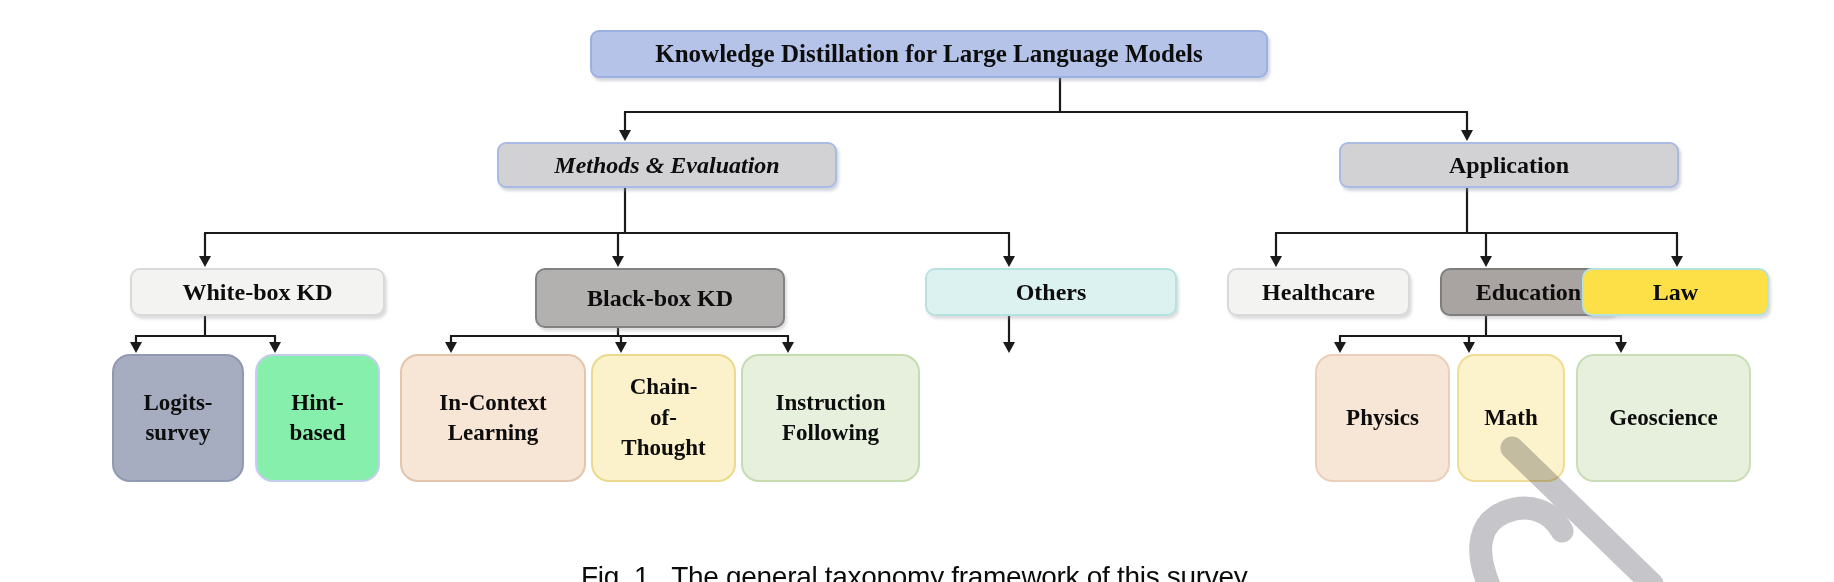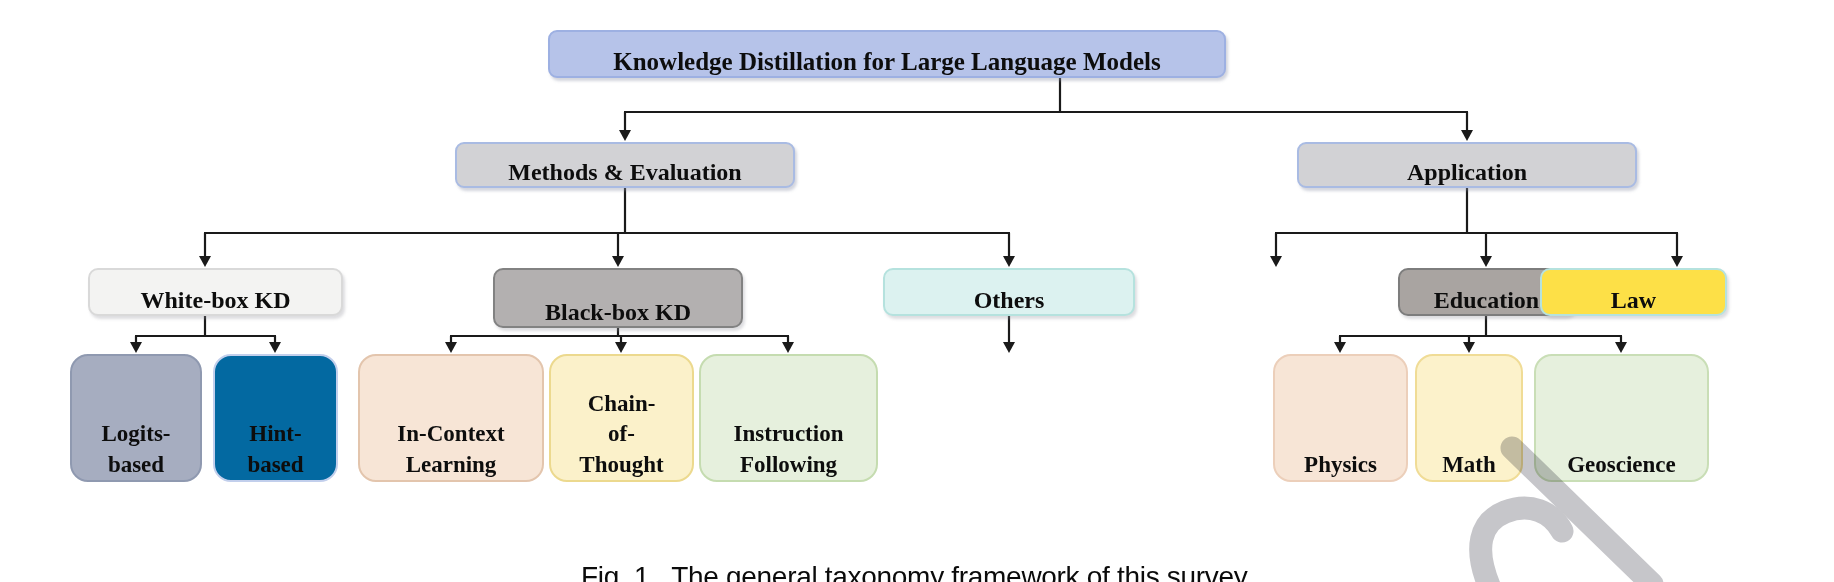--- a/index.html
+++ b/index.html
@@ -6,28 +6,29 @@
   #canvas{
     position:relative;
     width:1834px;height:582px;
     background:#ffffff;
     overflow:hidden;
     font-family:"Liberation Serif", serif;
   }
   svg.overlay{position:absolute;left:0;top:0;pointer-events:none;}
   .node{
     position:absolute;
-    display:flex;align-items:flex-end;justify-content:center;
+    display:flex;align-items:center;justify-content:center;
     border:2px solid transparent;
     border-radius:9px;
     font-weight:bold;color:#0d0d0d;
     text-align:center;
     white-space:pre-line;
     box-sizing:border-box;
     z-index:2;
+    margin-left:42px;
   }
   .lvl1{font-size:25px;box-shadow:2px 3px 3px rgba(140,145,165,.38);}
   .lvl2{font-size:24px;box-shadow:2px 3px 3px rgba(140,145,165,.38);}
   .lvl3{font-size:24px;box-shadow:2px 3px 3px rgba(150,150,160,.32);border-radius:10px;}
   .lvl4{font-size:23px;line-height:1.32;border-radius:18px;}
   .caption{
     position:absolute;left:0;top:534px;width:100%;
     text-align:center;
     font-family:"Liberation Sans", sans-serif;
     font-size:28px;color:#0b0b0b;
@@ -93,55 +94,58 @@
       <polygon points="1334,342 1346,342 1340,353"></polygon>
       <polygon points="1463,342 1475,342 1469,353"></polygon>
       <polygon points="1615,342 1627,342 1621,353"></polygon>
     </g>
   </svg>
 
   <div class="node lvl1" style="left: 548px; top: 30px; width: 678px; height: 48px; background-color: rgb(182, 195, 233); border-color: rgb(157, 176, 226);">
     <span class="lbl">Knowledge Distillation for Large Language Models</span>
   </div>
 
-  <div class="node lvl2" style="left: 455px; top: 142px; width: 340px; height: 46px; background-color: rgb(210, 210, 213); border-color: rgb(169, 187, 227);">
+  <div class="node lvl2" style="left: 455px; top: 142px; width: 340px; height: 46px; background-color: rgb(210, 210, 213); border-color: rgb(169, 187, 227); font-style: italic;">
     <span class="lbl">Methods &amp; Evaluation</span>
   </div>
 
   <div class="node lvl2" style="left: 1297px; top: 142px; width: 340px; height: 46px; background-color: rgb(210, 210, 213); border-color: rgb(169, 187, 227);">
     <span class="lbl">Application</span>
   </div>
 
   <div class="node lvl3" style="left: 88px; top: 268px; width: 255px; height: 48px; background-color: rgb(243, 243, 242); border-color: rgb(217, 217, 217);">
     <span class="lbl">White-box KD</span>
   </div>
 
   <div class="node lvl3" style="left: 493px; top: 268px; width: 250px; height: 60px; background-color: rgb(179, 176, 176); border-color: rgb(130, 130, 130);">
     <span class="lbl">Black-box KD</span>
   </div>
 
   <div class="node lvl3" style="left: 883px; top: 268px; width: 252px; height: 48px; background-color: rgb(220, 242, 240); border-color: rgb(181, 226, 222);">
     <span class="lbl">Others</span>
   </div>
 
+  <div class="node lvl3" style="left: 1185px; top: 268px; width: 183px; height: 48px; background-color: rgb(243, 243, 242); border-color: rgb(217, 217, 217);">
+    <span class="lbl">Healthcare</span>
+  </div>
 
   <div class="node lvl3" style="left: 1398px; top: 268px; width: 177px; height: 48px; background-color: rgb(169, 164, 161); border-color: rgb(125, 125, 125);">
     <span class="lbl">Education</span>
   </div>
 
   <div class="node lvl3" style="left: 1540px; top: 268px; width: 187px; height: 48px; background-color: #fde047; border-color: rgb(181, 226, 222);">
     <span class="lbl">Law</span>
   </div>
 
   <div class="node lvl4" style="left: 70px; top: 354px; width: 132px; height: 128px; background-color: rgb(166, 173, 192); border-color: rgb(143, 153, 176);">
     <span class="lbl">Logits-
-based</span>
+survey</span>
   </div>
 
-  <div class="node lvl4" style="left: 213px; top: 354px; width: 125px; height: 128px; background-color: #0369a1; border-color: rgb(194, 207, 236);">
+  <div class="node lvl4" style="left: 213px; top: 354px; width: 125px; height: 128px; background-color: #86efac; border-color: rgb(194, 207, 236);">
     <span class="lbl">Hint-
 based</span>
   </div>
 
   <div class="node lvl4" style="left: 358px; top: 354px; width: 186px; height: 128px; background-color: rgb(247, 229, 214); border-color: rgb(227, 197, 173);">
     <span class="lbl">In-Context
 Learning</span>
   </div>
 
   <div class="node lvl4" style="left: 549px; top: 354px; width: 145px; height: 128px; background-color: rgb(251, 241, 202); border-color: rgb(236, 217, 142);">

